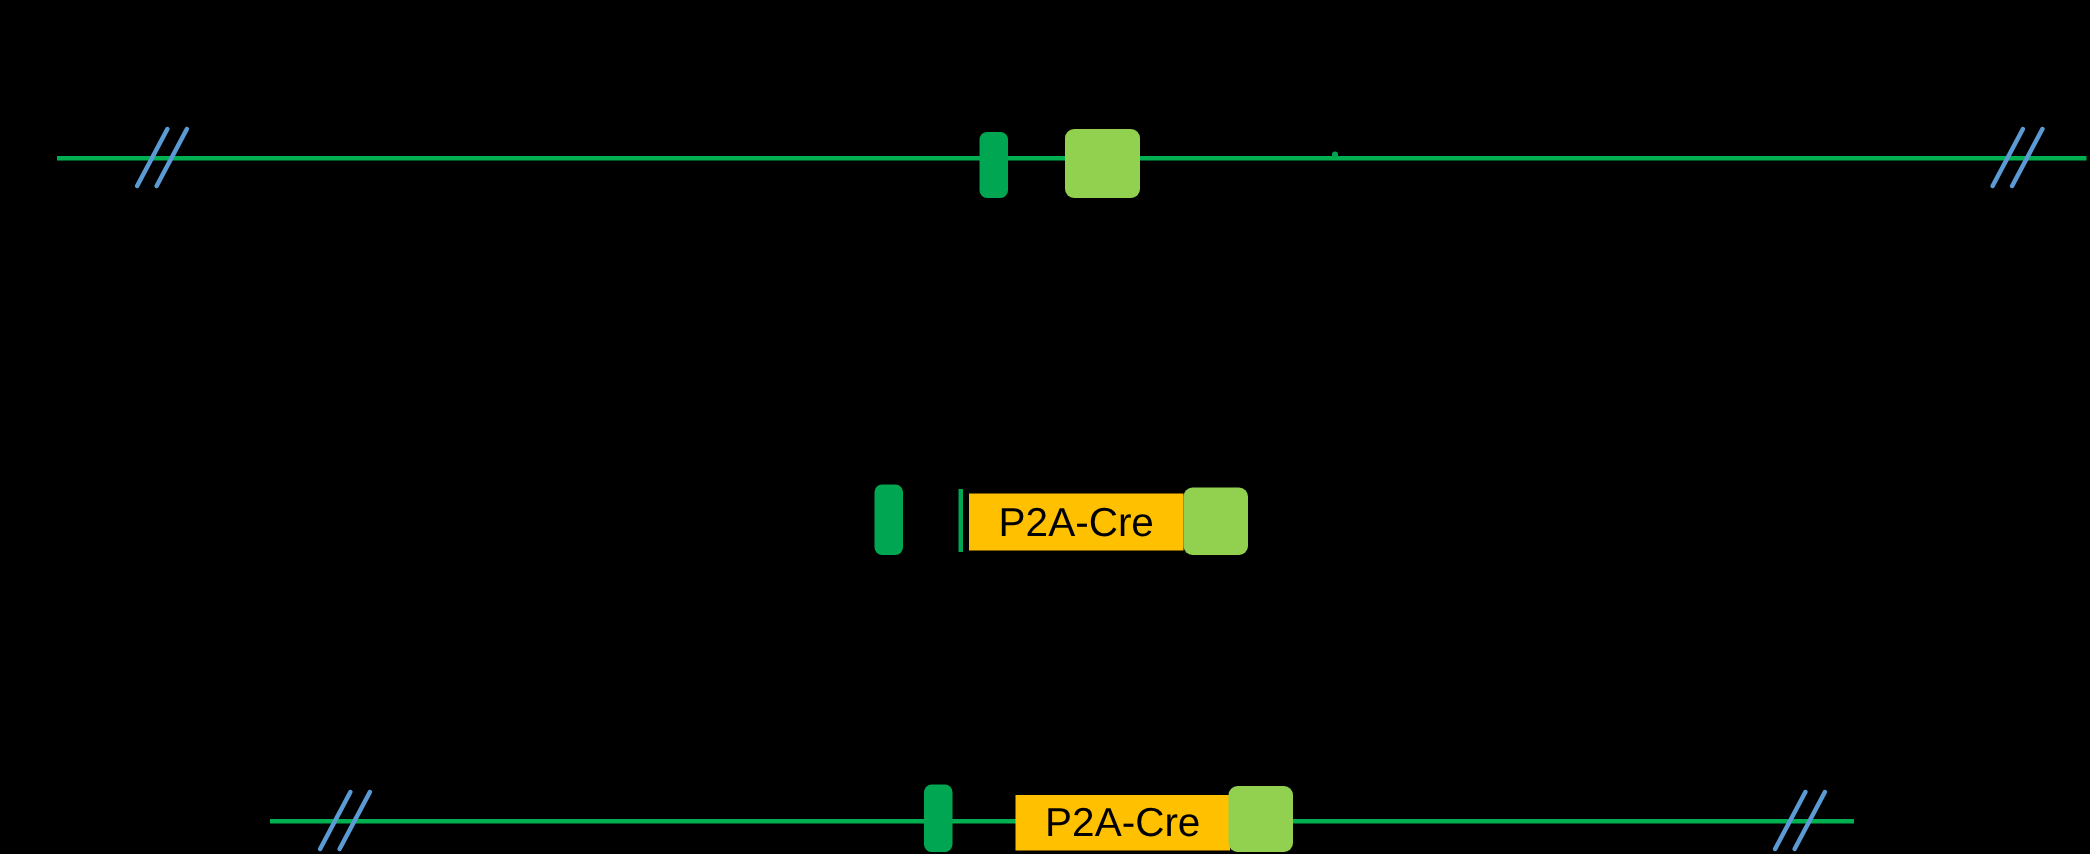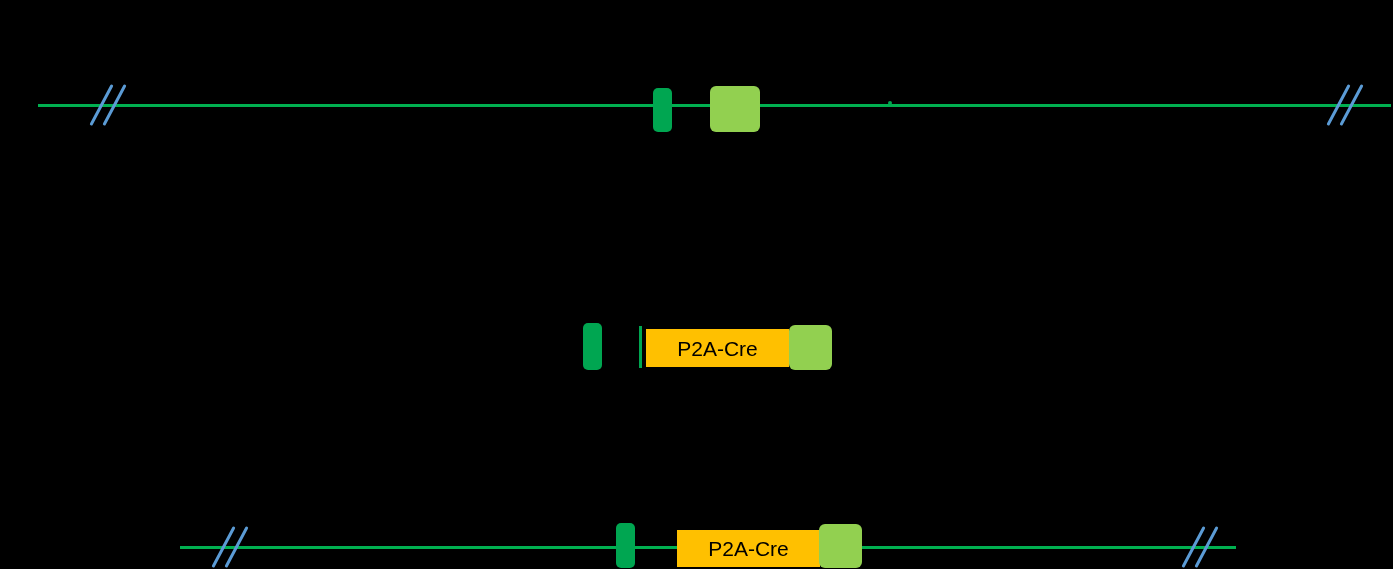--- a/index.html
+++ b/index.html
@@ -38,21 +38,21 @@
     background: var(--exon_light, #92D050);
     border-radius: 6px;
   }
   .cassette {
     position: absolute;
     background: var(--cassette, #FFC000);
     display: flex;
     align-items: center;
     justify-content: center;
     color: var(--cassette_text, #000000);
-    font-size: 21px;
+    font-size: 27px;
     line-height: 1;
   }
   .tick {
     position: absolute;
     width: 3px;
     background: var(--exon_dark, #00A651);
   }
   .dot {
     position: absolute;
     width: 4px;

